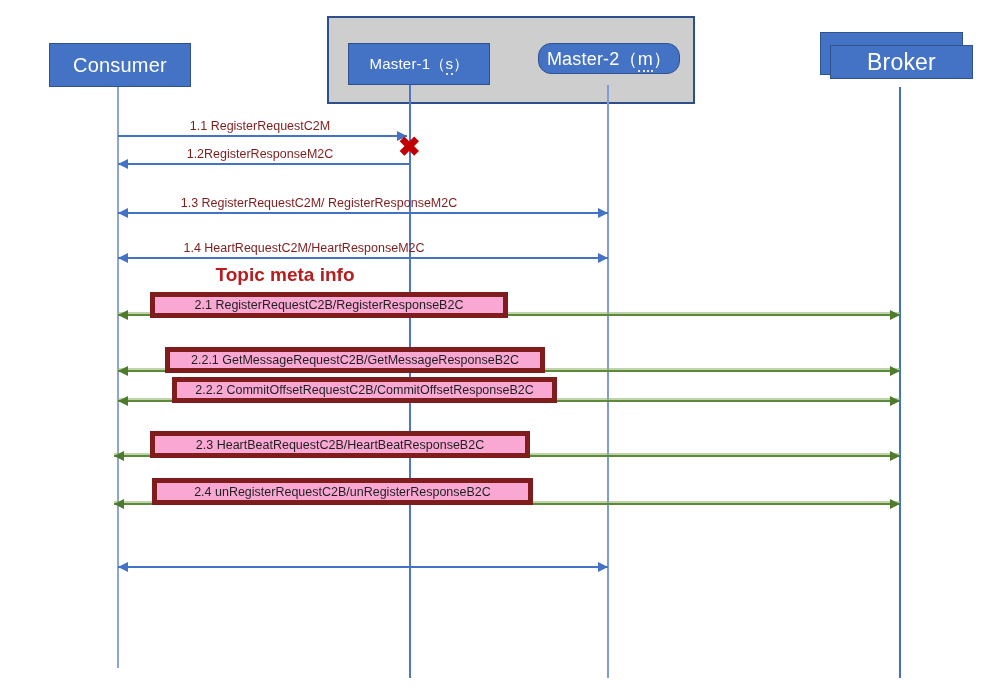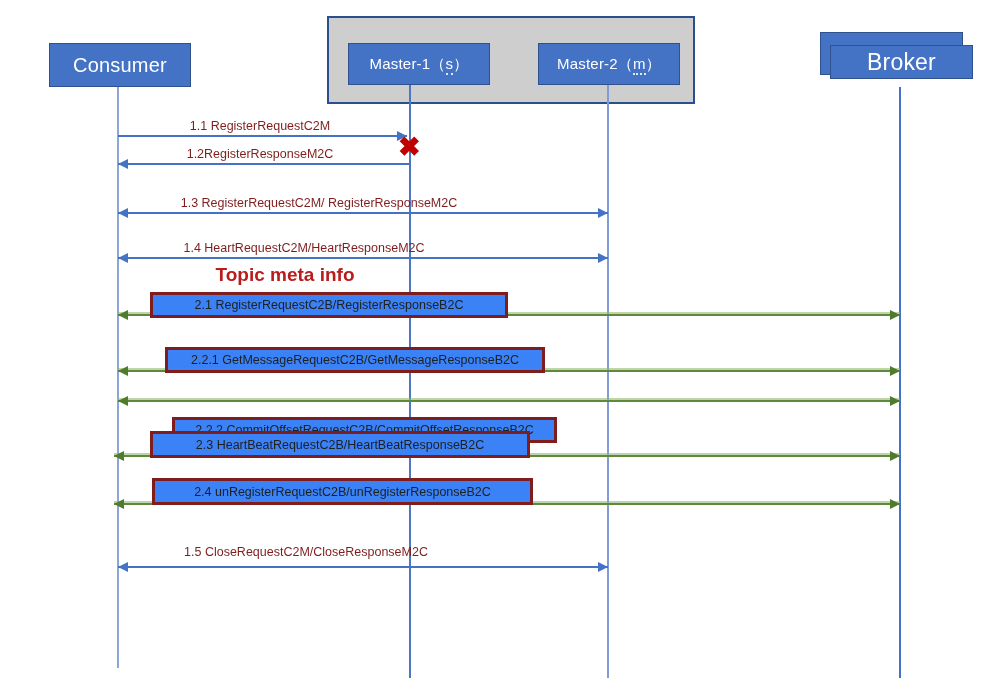--- a/index.html
+++ b/index.html
@@ -19,41 +19,41 @@
   .ll-master2{left:607px;top:85px;height:593px;background:#7f9cd4;}
   .ll-broker{left:899px;top:87px;height:591px;background:#4371c3;}
   
   .actor{
     position:absolute;background:#4472c4;border:1px solid #2f528f;box-sizing:border-box;
     color:#ffffff;display:flex;align-items:center;justify-content:center;
     z-index:4;letter-spacing:.2px;
   }
   .actor-consumer{left:49px;top:43px;width:142px;height:44px;font-size:20px;}
   .actor-master1{left:340px;top:43px;width:142px;height:42px;font-size:15px;margin-left:8px;}
-  .actor-master2{left:538px;top:43px;width:142px;height:42px;font-size:15px;}
+  .actor-master2{left:538px;top:43px;width:142px;height:31px;font-size:18px;border-radius:13px;}
   .actor-broker-back{left:820px;top:32px;width:143px;height:43px;z-index:3;}
   .actor-broker{left:830px;top:45px;width:143px;height:34px;font-size:23px;}
   .annot{border-bottom:2px dotted rgba(255,255,255,.85);padding-bottom:1px;}
   
   .mline{position:absolute;height:2px;z-index:5;}
   .mline.blue{background:#4472c4;}
   .mline.green{background:#5d8a38;box-shadow:0 -2px 0 rgba(148,183,114,.6);}
   .head{position:absolute;width:0;height:0;top:50%;margin-top:-5px;}
   .head-l{left:0;border-top:5px solid transparent;border-bottom:5px solid transparent;border-right:10px solid #4472c4;}
   .head-r{right:0;border-top:5px solid transparent;border-bottom:5px solid transparent;border-left:10px solid #4472c4;}
   .green .head-l{border-right-color:#4e7c2c;}
   .green .head-r{border-left-color:#4e7c2c;}
   
   .mlabel{
     position:absolute;font-size:12.5px;color:#7f1d1d;text-align:center;
     white-space:nowrap;z-index:6;
   }
   .glabel{
     position:absolute;font-size:12.5px;color:#1f1f1f;text-align:center;
-    white-space:nowrap;background:#3b82f6;border:3px solid #7f1d1d;
+    white-space:nowrap;background:#f9a8d4;border:5px solid #7f1d1d;
     box-sizing:border-box;z-index:6;display:flex;align-items:center;justify-content:center;
   }
   .topic{font-weight:bold;font-size:19px;color:#b91c1c;}
   .failx{
     position:absolute;left:398px;top:134px;z-index:7;color:#c00000;
     font-size:27px;font-weight:bold;line-height:1;
   }
 </style>
 </head>
 <body>
@@ -118,33 +118,32 @@
   <div class="mline green" style="left:118px;top:370px;width:782px;">
     <span class="head head-l"></span>
     <span class="head head-r"></span>
   </div>
   <div class="glabel" style="left:165px;top:347px;width:380px;height:26px;">2.2.1 GetMessageRequestC2B/GetMessageResponseB2C</div>
 
   <div class="mline green" style="left:118px;top:400px;width:782px;">
     <span class="head head-l"></span>
     <span class="head head-r"></span>
   </div>
-  <div class="glabel" style="left:172px;top:377px;width:385px;height:26px;margin-top:40px;">2.2.2 CommitOffsetRequestC2B/CommitOffsetResponseB2C</div>
+  <div class="glabel" style="left:172px;top:377px;width:385px;height:26px;">2.2.2 CommitOffsetRequestC2B/CommitOffsetResponseB2C</div>
 
   <div class="mline green" style="left:114px;top:455px;width:786px;">
     <span class="head head-l"></span>
     <span class="head head-r"></span>
   </div>
   <div class="glabel" style="left:150px;top:431px;width:380px;height:27px;">2.3 HeartBeatRequestC2B/HeartBeatResponseB2C</div>
 
   <div class="mline green" style="left:114px;top:503px;width:786px;">
     <span class="head head-l"></span>
     <span class="head head-r"></span>
   </div>
   <div class="glabel" style="left:152px;top:478px;width:381px;height:27px;">2.4 unRegisterRequestC2B/unRegisterResponseB2C</div>
 
-  <div class="mlabel" style="left:106px;top:545px;width:400px;">1.5 CloseRequestC2M/CloseResponseM2C</div>
   <div class="mline blue" style="left:118px;top:566px;width:490px;">
     <span class="head head-l"></span>
     <span class="head head-r"></span>
   </div>
 
 </div>
 
 </body></html>

